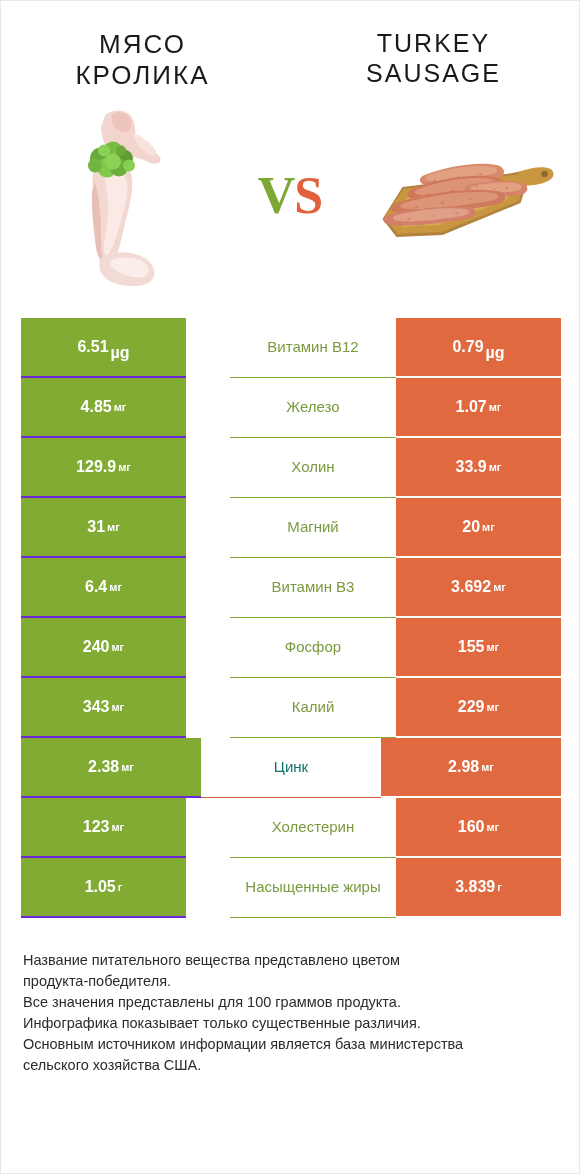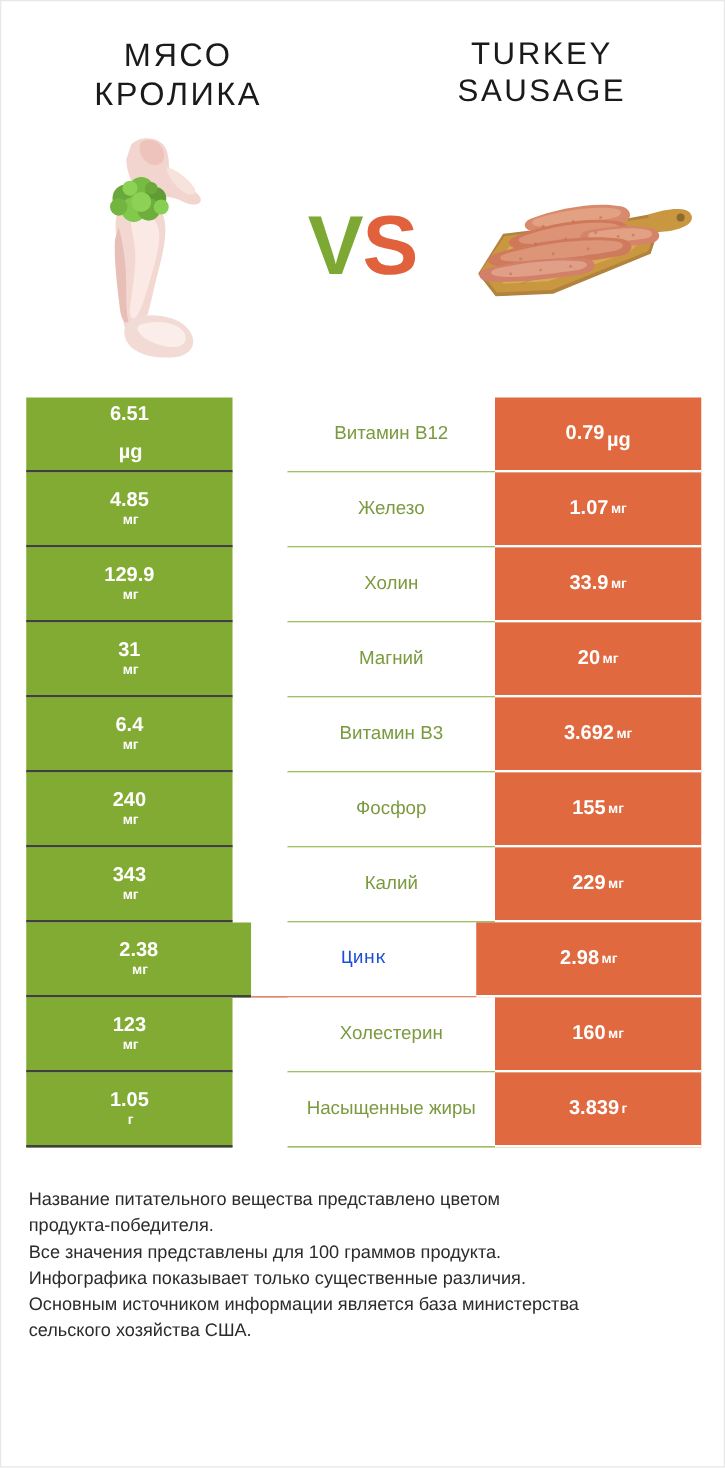--- a/index.html
+++ b/index.html
@@ -46,25 +46,26 @@
     position:relative;
   }
   .hero-cell{
     flex:1;
     height:200px;
     position:relative;
   }
   .vs{
     width:120px;
     text-align:center;
-    font-size:67px;
+    font-size:52px;
     font-weight:600;
     letter-spacing:-1px;
     line-height:1;
     white-space:nowrap;
+    font-family:Liberation Serif, serif;
   }
   .vs .v{color:#7ca833;}
   .vs .s{color:#e0613c;}
 
   
   .rabbit{
     position:absolute;
     left:50%;top:50%;
     transform:translate(-50%,-50%);
     width:110px;height:185px;
@@ -94,22 +95,21 @@
     justify-content:center;
     box-sizing:border-box;
     text-align:center;
   }
   .cell.left{
     width:180px;
     background:#82ab33;
     color:#ffffff;
     font-size:16px;
     font-weight:700;
-    border-bottom:2px solid #404040;
-    flex-direction:column;
+    border-bottom:2px solid #6d28d9;
   }
   .cell.right{
     width:180px;
     background:#e0693f;
     color:#ffffff;
     font-size:16px;
     font-weight:700;
     border-bottom:2px solid #ffffff;
   }
   .cell.mid{
@@ -117,21 +117,21 @@
     background:#ffffff;
     font-size:15px;
     font-weight:400;
     line-height:1.25;
     padding:4px 6px;
     border-bottom:1px solid #82ab33;
   }
   .row:first-child .cell.mid{ border-top:0; }
   .row.win-right .cell.mid{ border-bottom-color:#d2603c; }
   .cell.mid.label-green{ color:#7b9a3f;margin-left:44px; }
-  .cell.mid.label-orange{ color:#1d4ed8;font-family:Liberation Mono, monospace; }
+  .cell.mid.label-orange{ color:#0f766e; }
   .unit{ font-size:11px; font-weight:700; padding-left:2px; }
   .unit.mu{ font-size:16px;margin-top:12px; }
 
   
   .note{
     margin:32px 22px 0 22px;
     text-align:left;
     font-size:14.5px;
     line-height:1.45;
     color:#2b2b2b;

